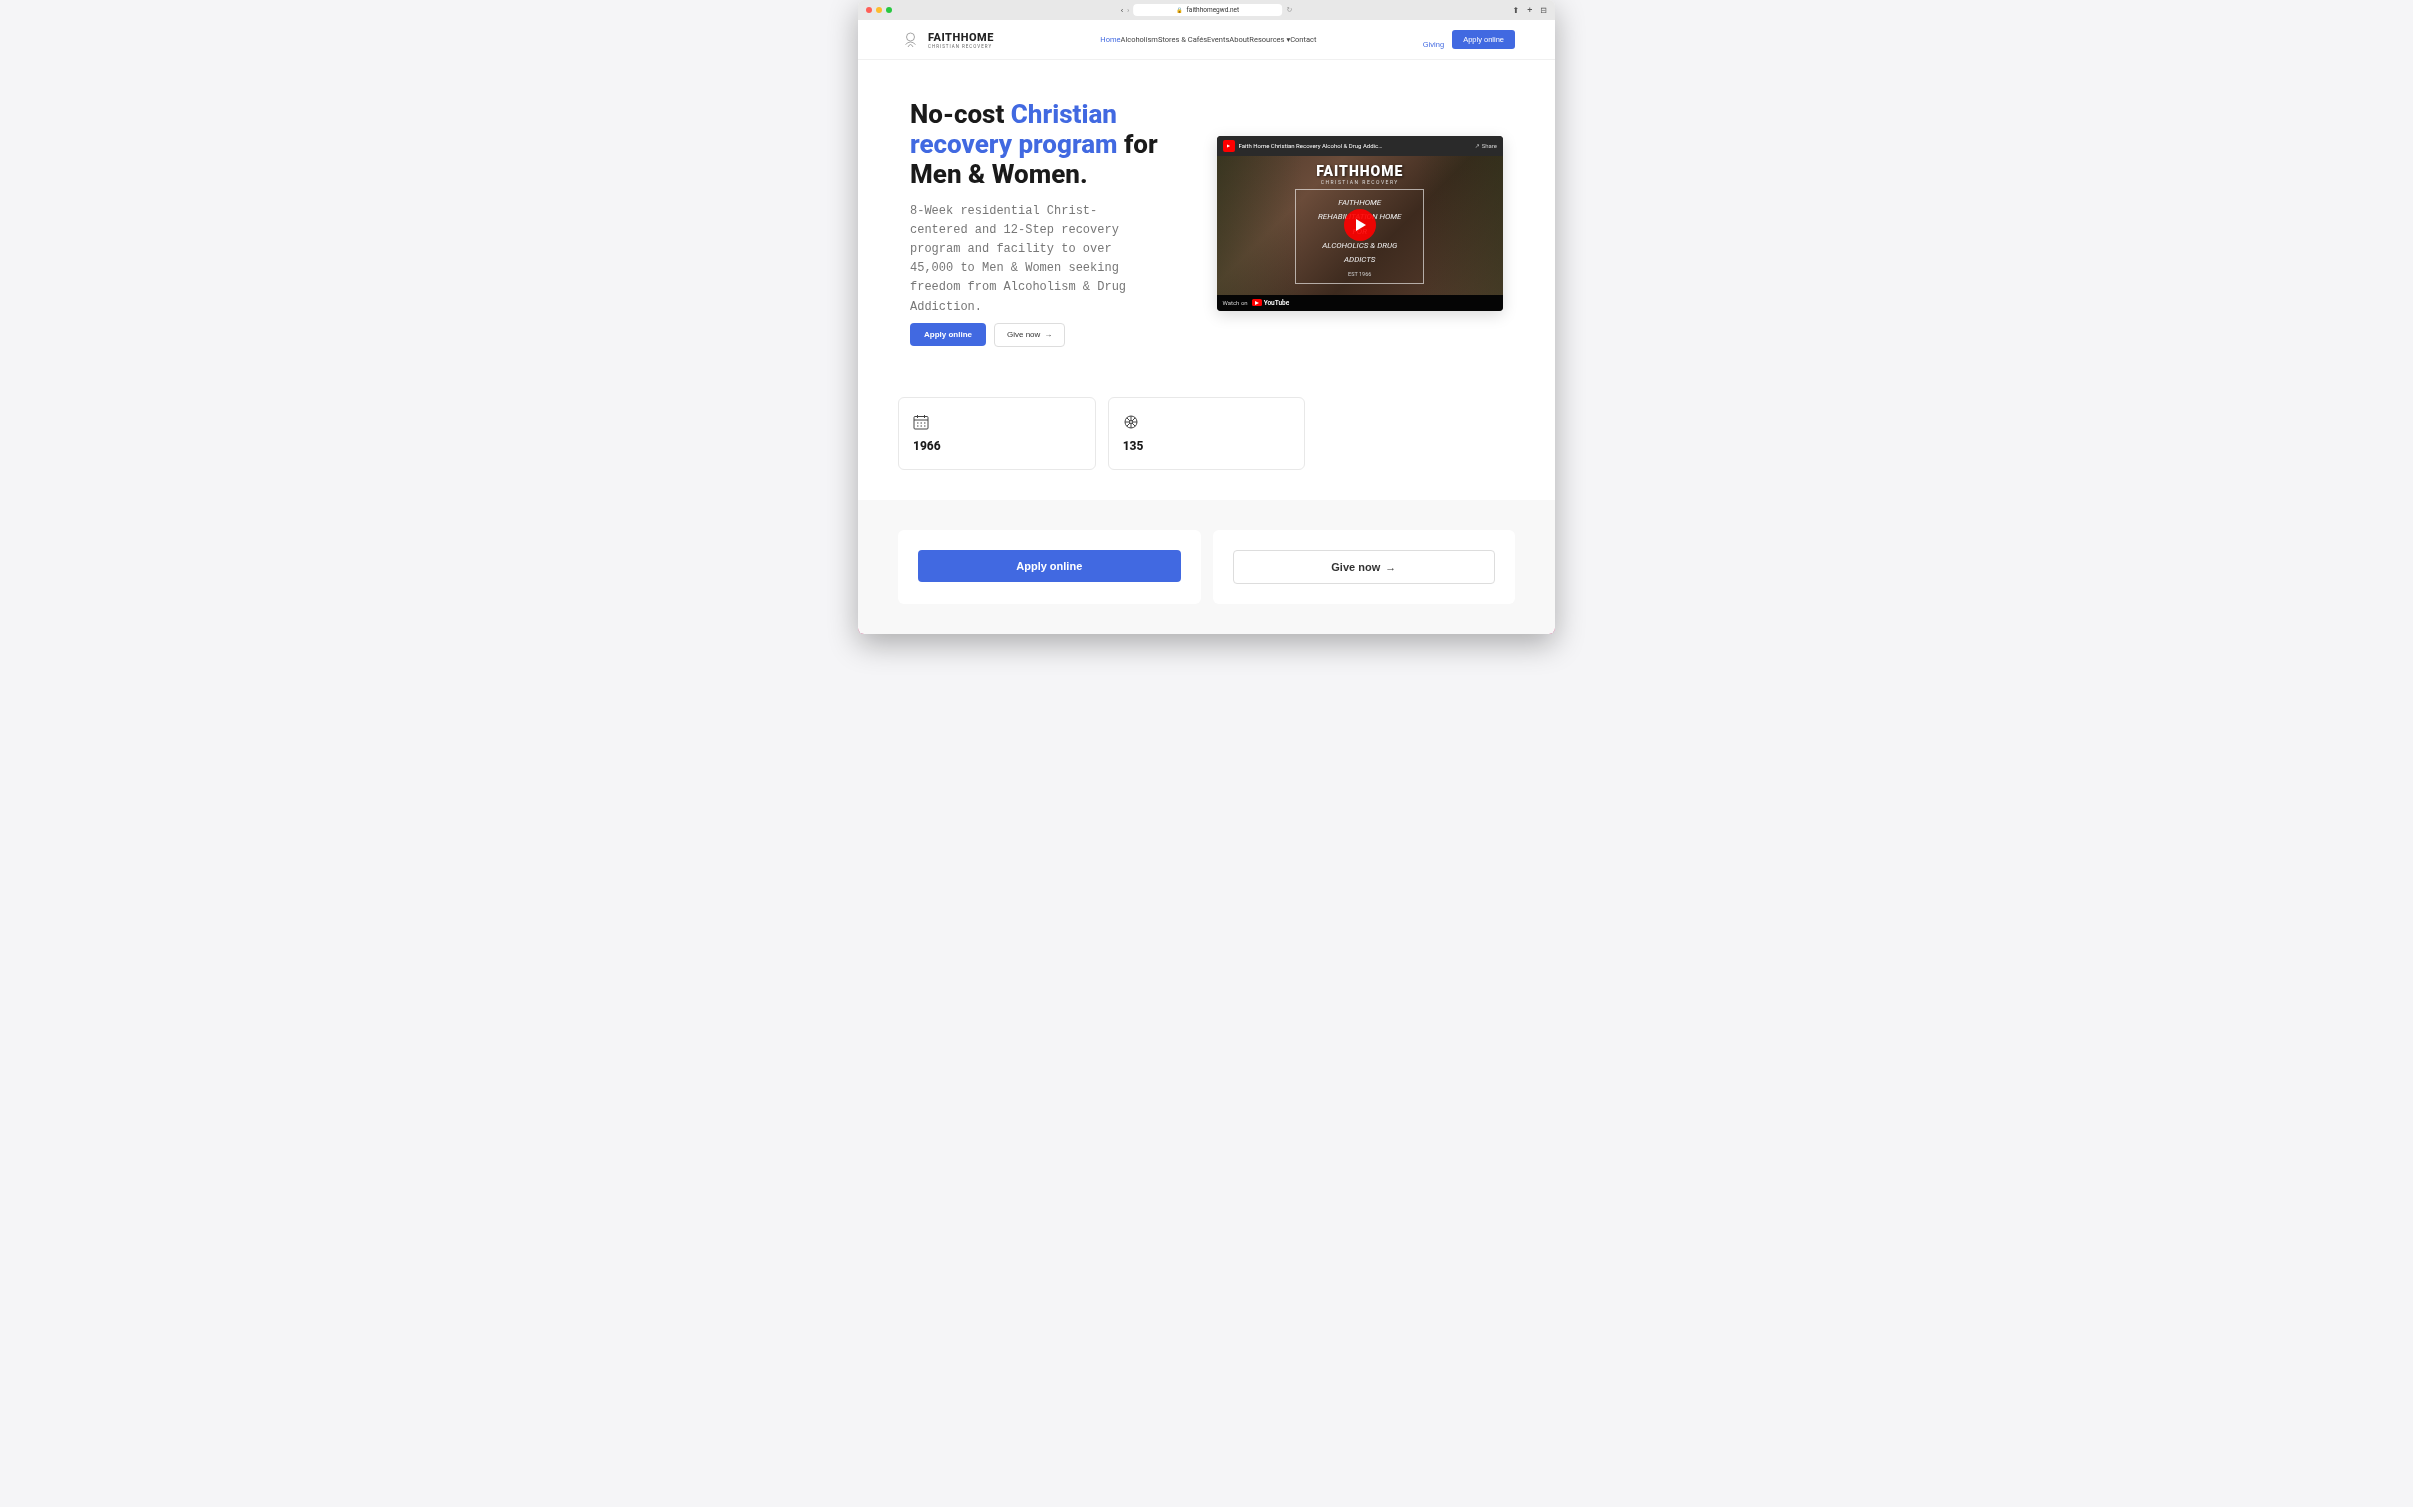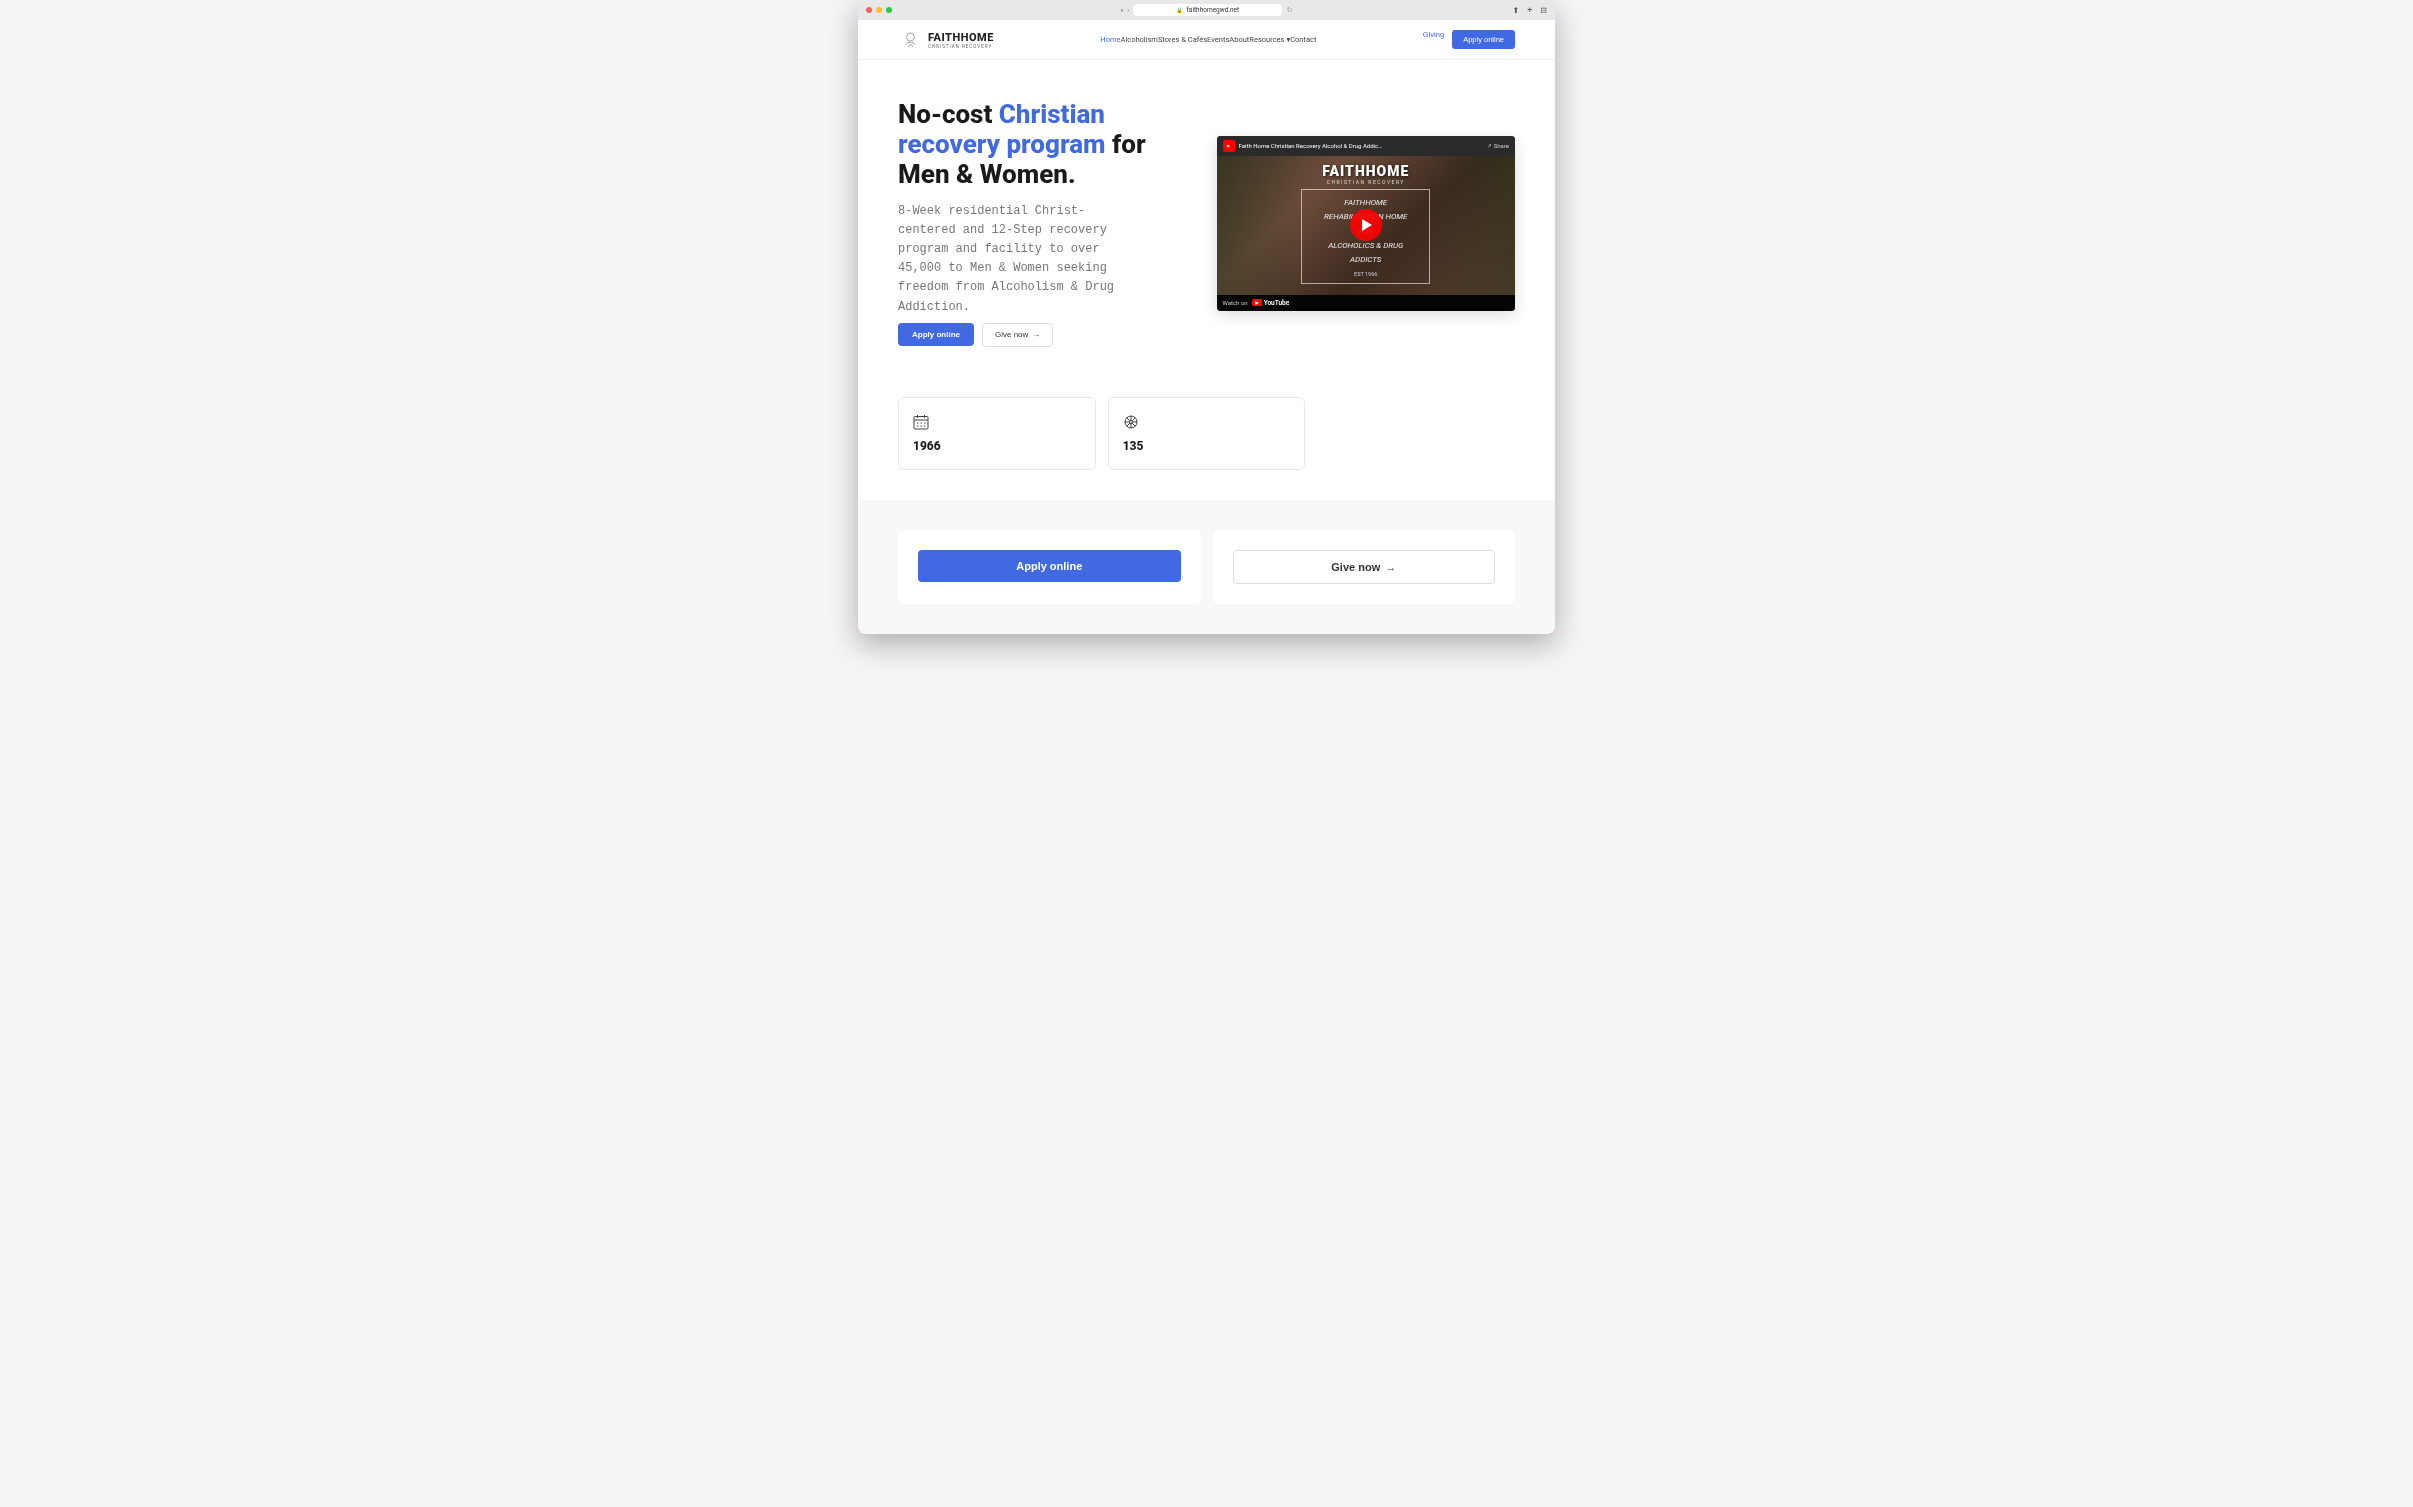--- a/index.html
+++ b/index.html
@@ -140,21 +140,21 @@
     .nav-link.active { color: #4169e1; }
 
     .nav-link-resources {
       display: flex;
       align-items: center;
       gap: 2px;
     }
 
     .site-nav-actions {
       display: flex;
-      align-items: flex-start;
+      align-items: flex-end;
       gap: 8px;
     }
 
     .btn-giving {
       color: #4169e1;
       font-size: 7.5px;
       cursor: pointer;
       background: none;
       border: none;
     }
@@ -165,21 +165,21 @@
       border: none;
       padding: 5px 11px;
       border-radius: 3px;
       font-size: 7.5px;
       cursor: pointer;
       font-weight: 500;
     }
 
     
     .hero {
-      padding: 40px 40px 30px;
+      padding: 40px 52px 30px;
       display: grid;
       grid-template-columns: 1fr 1fr;
       gap: 20px;
       align-items: center;
       background: white;
       position: relative;
     }
 
     
     .hero::before {

